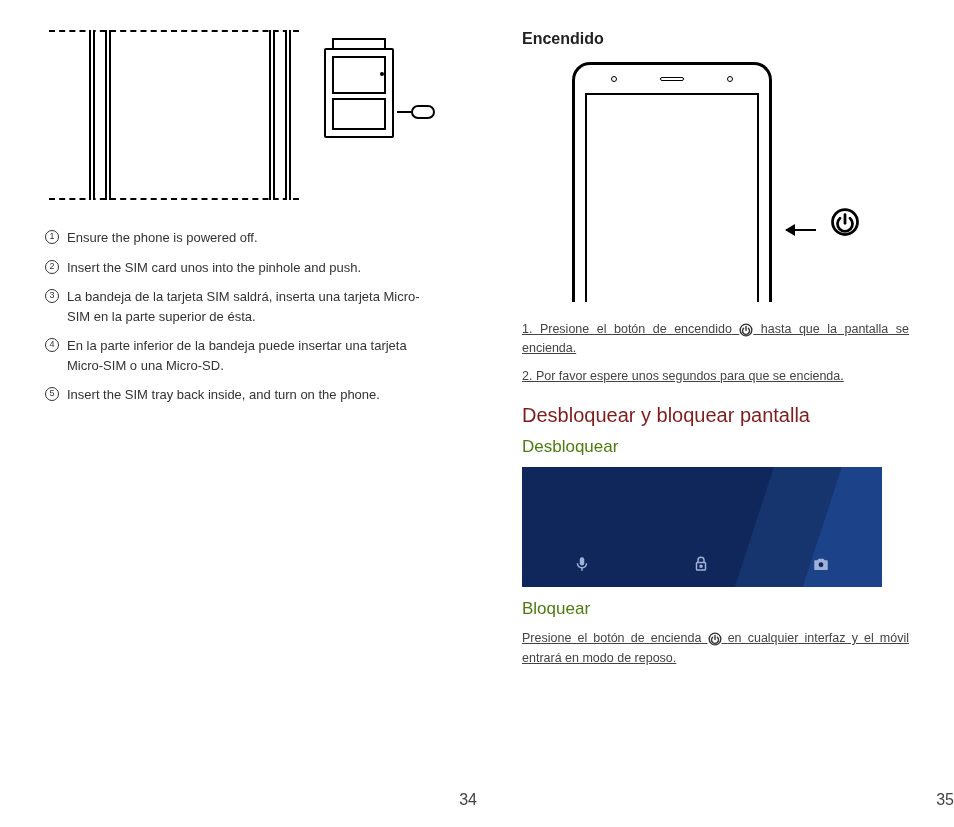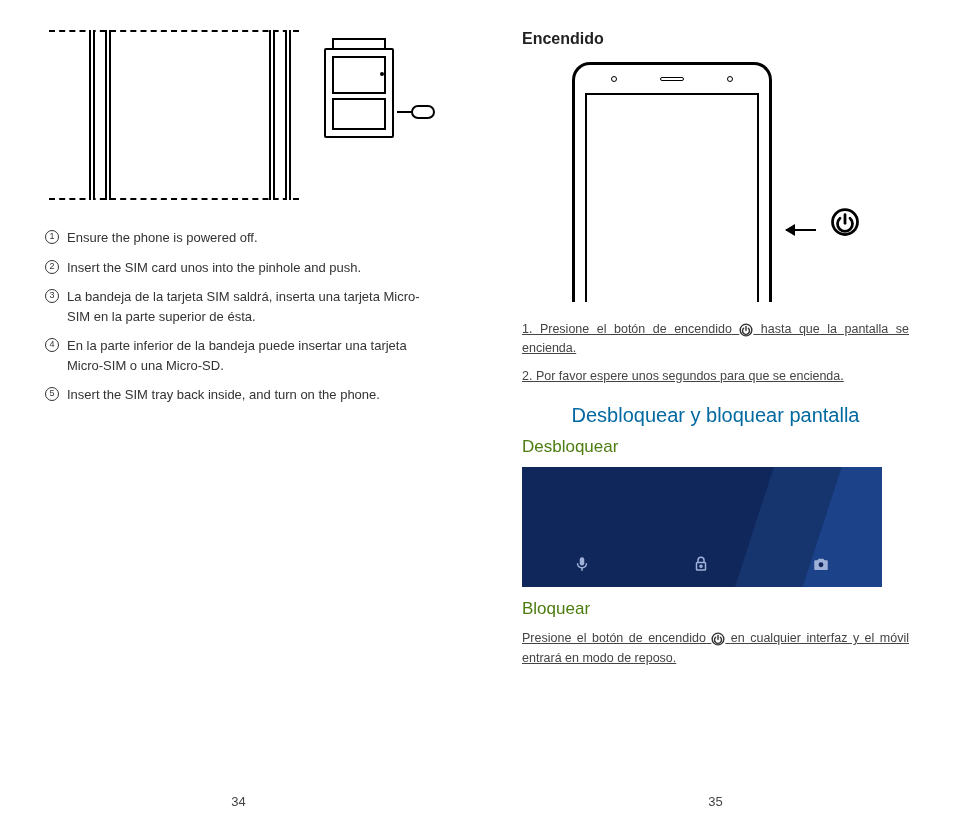--- a/index.html
+++ b/index.html
@@ -1,19 +1,19 @@
 <!DOCTYPE html>
 <html><head>
 <meta charset="utf-8">
 <style>
   * { box-sizing: border-box; margin: 0; padding: 0; }
   body { width: 954px; height: 827px; background: #fff; font-family: Arial, Helvetica, sans-serif; color: #333; }
   .spread { display: flex; width: 100%; height: 100%; }
   .page { width: 50%; padding: 30px 45px 20px 45px; position: relative; }
-  .page-num { position: absolute; bottom: 18px; left: 0; right: 0; text-align: center; font-size: 13px; color: #444; }
+  .page-num { position: absolute; bottom: 18px; left: 0; right: 0; text-align: right; font-size: 16px; color: #444; }
 
   
   .sim-diagram { position: relative; width: 380px; height: 170px; margin: 0 auto 28px auto; }
   .dashed-top, .dashed-bot { position: absolute; left: 0; width: 250px; border-top: 2px dashed #000; }
   .dashed-top { top: 0; }
   .dashed-bot { bottom: 0; }
   .rail { position: absolute; top: 0; bottom: 0; width: 6px; background: #fff; border-left: 2px solid #000; border-right: 2px solid #000; }
   .rail.r1 { left: 40px; }
   .rail.r2 { left: 56px; }
   .rail.r3 { left: 220px; }
@@ -28,21 +28,21 @@
   .pin-tool-needle { position: absolute; left: 0; top: 6px; width: 16px; height: 2px; background: #000; }
 
   
   .instr { list-style: none; font-size: 13px; line-height: 1.5; color: #333; }
   .instr li { display: flex; align-items: flex-start; margin-bottom: 10px; }
   .instr .n { display: inline-flex; align-items: center; justify-content: center; width: 14px; height: 14px; border: 1.2px solid #333; border-radius: 50%; font-size: 9px; margin-right: 8px; margin-top: 2px; flex: 0 0 auto; }
   .instr .t { flex: 1; }
 
   
   h1 { font-size: 16px; font-weight: 600; color: #222; margin-bottom: 14px; }
-  h2 { font-size: 20px; font-weight: 400; color: #0369a1; margin-top: 18px; margin-bottom: 10px; text-align: center; }
+  h2 { font-size: 20px; font-weight: 400; color: #7f1d1d; margin-top: 18px; margin-bottom: 10px; }
   h3 { font-size: 17px; font-weight: 400; color: #4d7c0f; margin-top: 10px; margin-bottom: 10px; }
 
   .phone-power { display: flex; align-items: center; justify-content: center; gap: 14px; margin-bottom: 18px; }
   .phone { width: 200px; height: 240px; border: 3px solid #000; border-top-left-radius: 18px; border-top-right-radius: 18px; border-bottom: none; position: relative; background: #fff; overflow: hidden; }
   .phone-screen { position: absolute; top: 28px; left: 10px; right: 10px; bottom: 0; border: 2px solid #000; border-bottom: none; }
   .phone-speaker { position: absolute; top: 12px; left: 50%; transform: translateX(-50%); width: 24px; height: 4px; border: 1.5px solid #000; border-radius: 3px; }
   .phone-cam { position: absolute; top: 11px; left: 36px; width: 6px; height: 6px; border: 1.5px solid #000; border-radius: 50%; }
   .phone-sensor { position: absolute; top: 11px; right: 36px; width: 6px; height: 6px; border: 1.5px solid #000; border-radius: 50%; }
   .phone-btn-vol { position: absolute; right: -6px; top: 70px; width: 4px; height: 30px; background: #000; }
   .phone-btn-pwr { position: absolute; right: -6px; top: 185px; width: 4px; height: 34px; background: #000; }
@@ -180,21 +180,21 @@
               <circle cx="12" cy="13" r="3.2" fill="#10275b"></circle>
             </svg>
         </span>
       </div>
     </div>
 
 
     <h3>Bloquear</h3>
 
     <p class="body-text jw">
-      <span>Presione el botón de encendido </span>
+      <span>Presione el botón de encienda </span>
       <span class="pwr-icon">
         <svg width="14" height="14" viewBox="0 0 24 24">
             <circle cx="12" cy="12" r="10" fill="none" stroke="#333" stroke-width="2.4"></circle>
             <path d="M12 6 v7" stroke="#333" stroke-width="2.4" stroke-linecap="round"></path>
             <path d="M8 9 a6 6 0 1 0 8 0" fill="none" stroke="#333" stroke-width="2.4" stroke-linecap="round"></path>
           </svg>
       </span>
       <span> en cualquier interfaz y el móvil entrará en modo de reposo.</span>
     </p>
 

